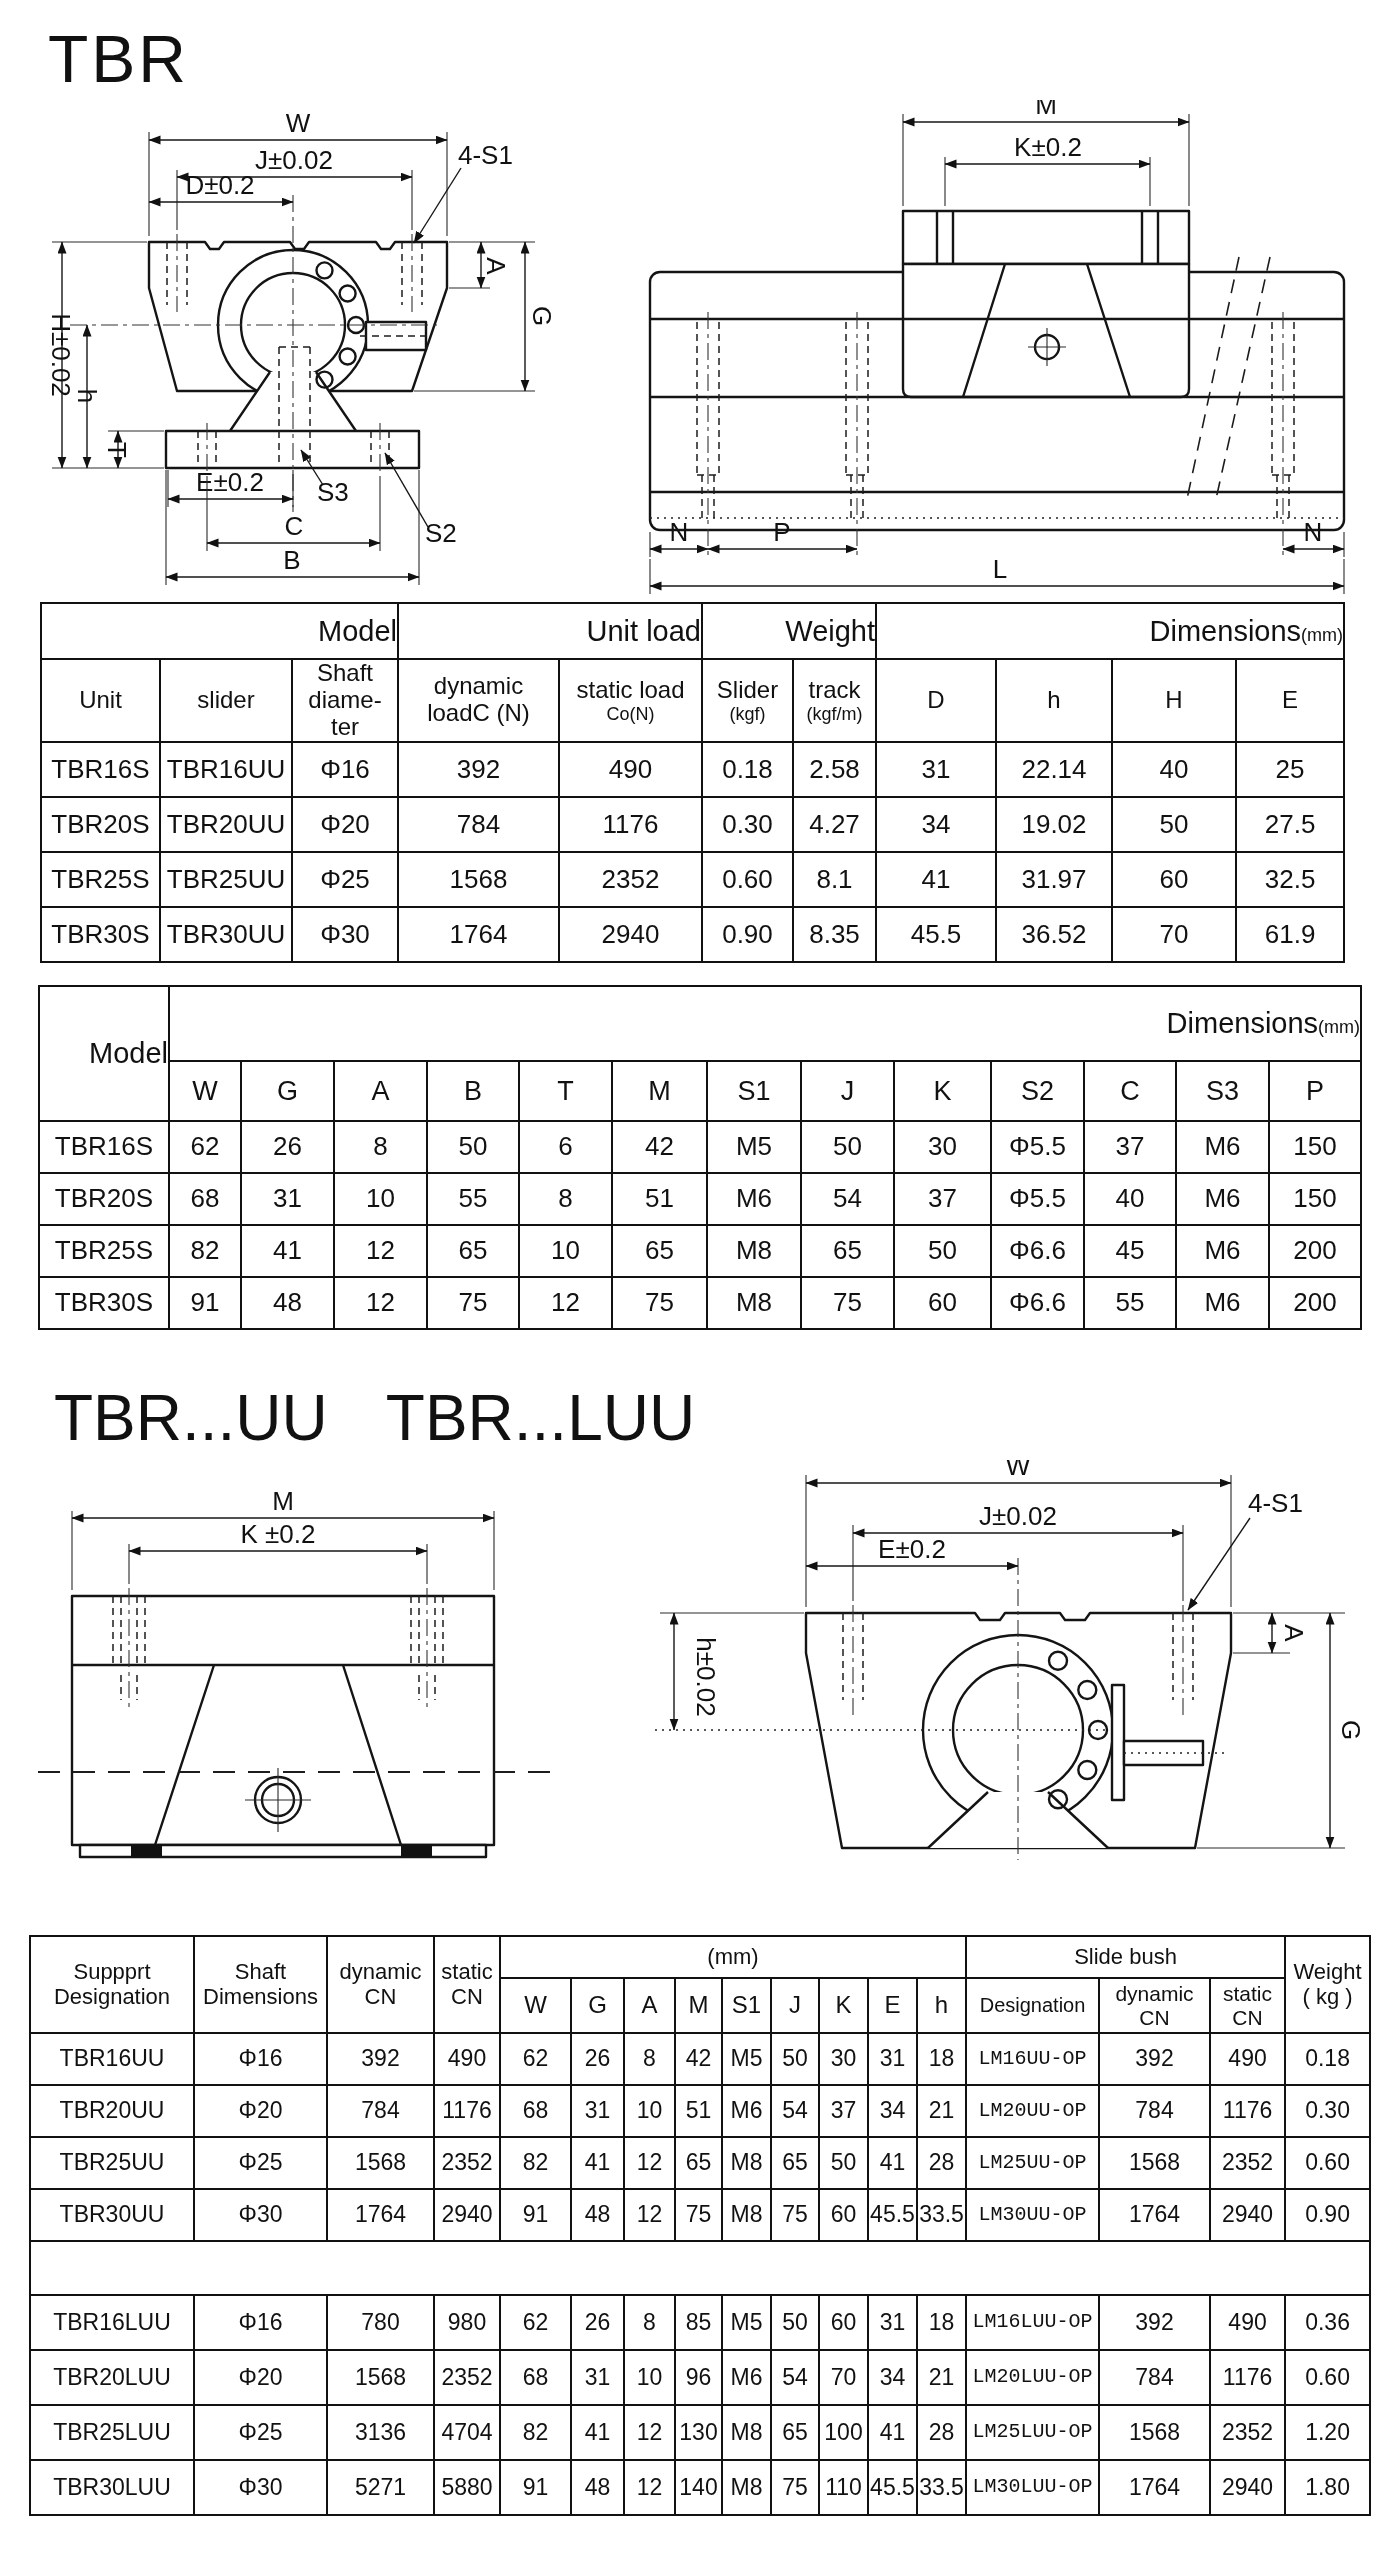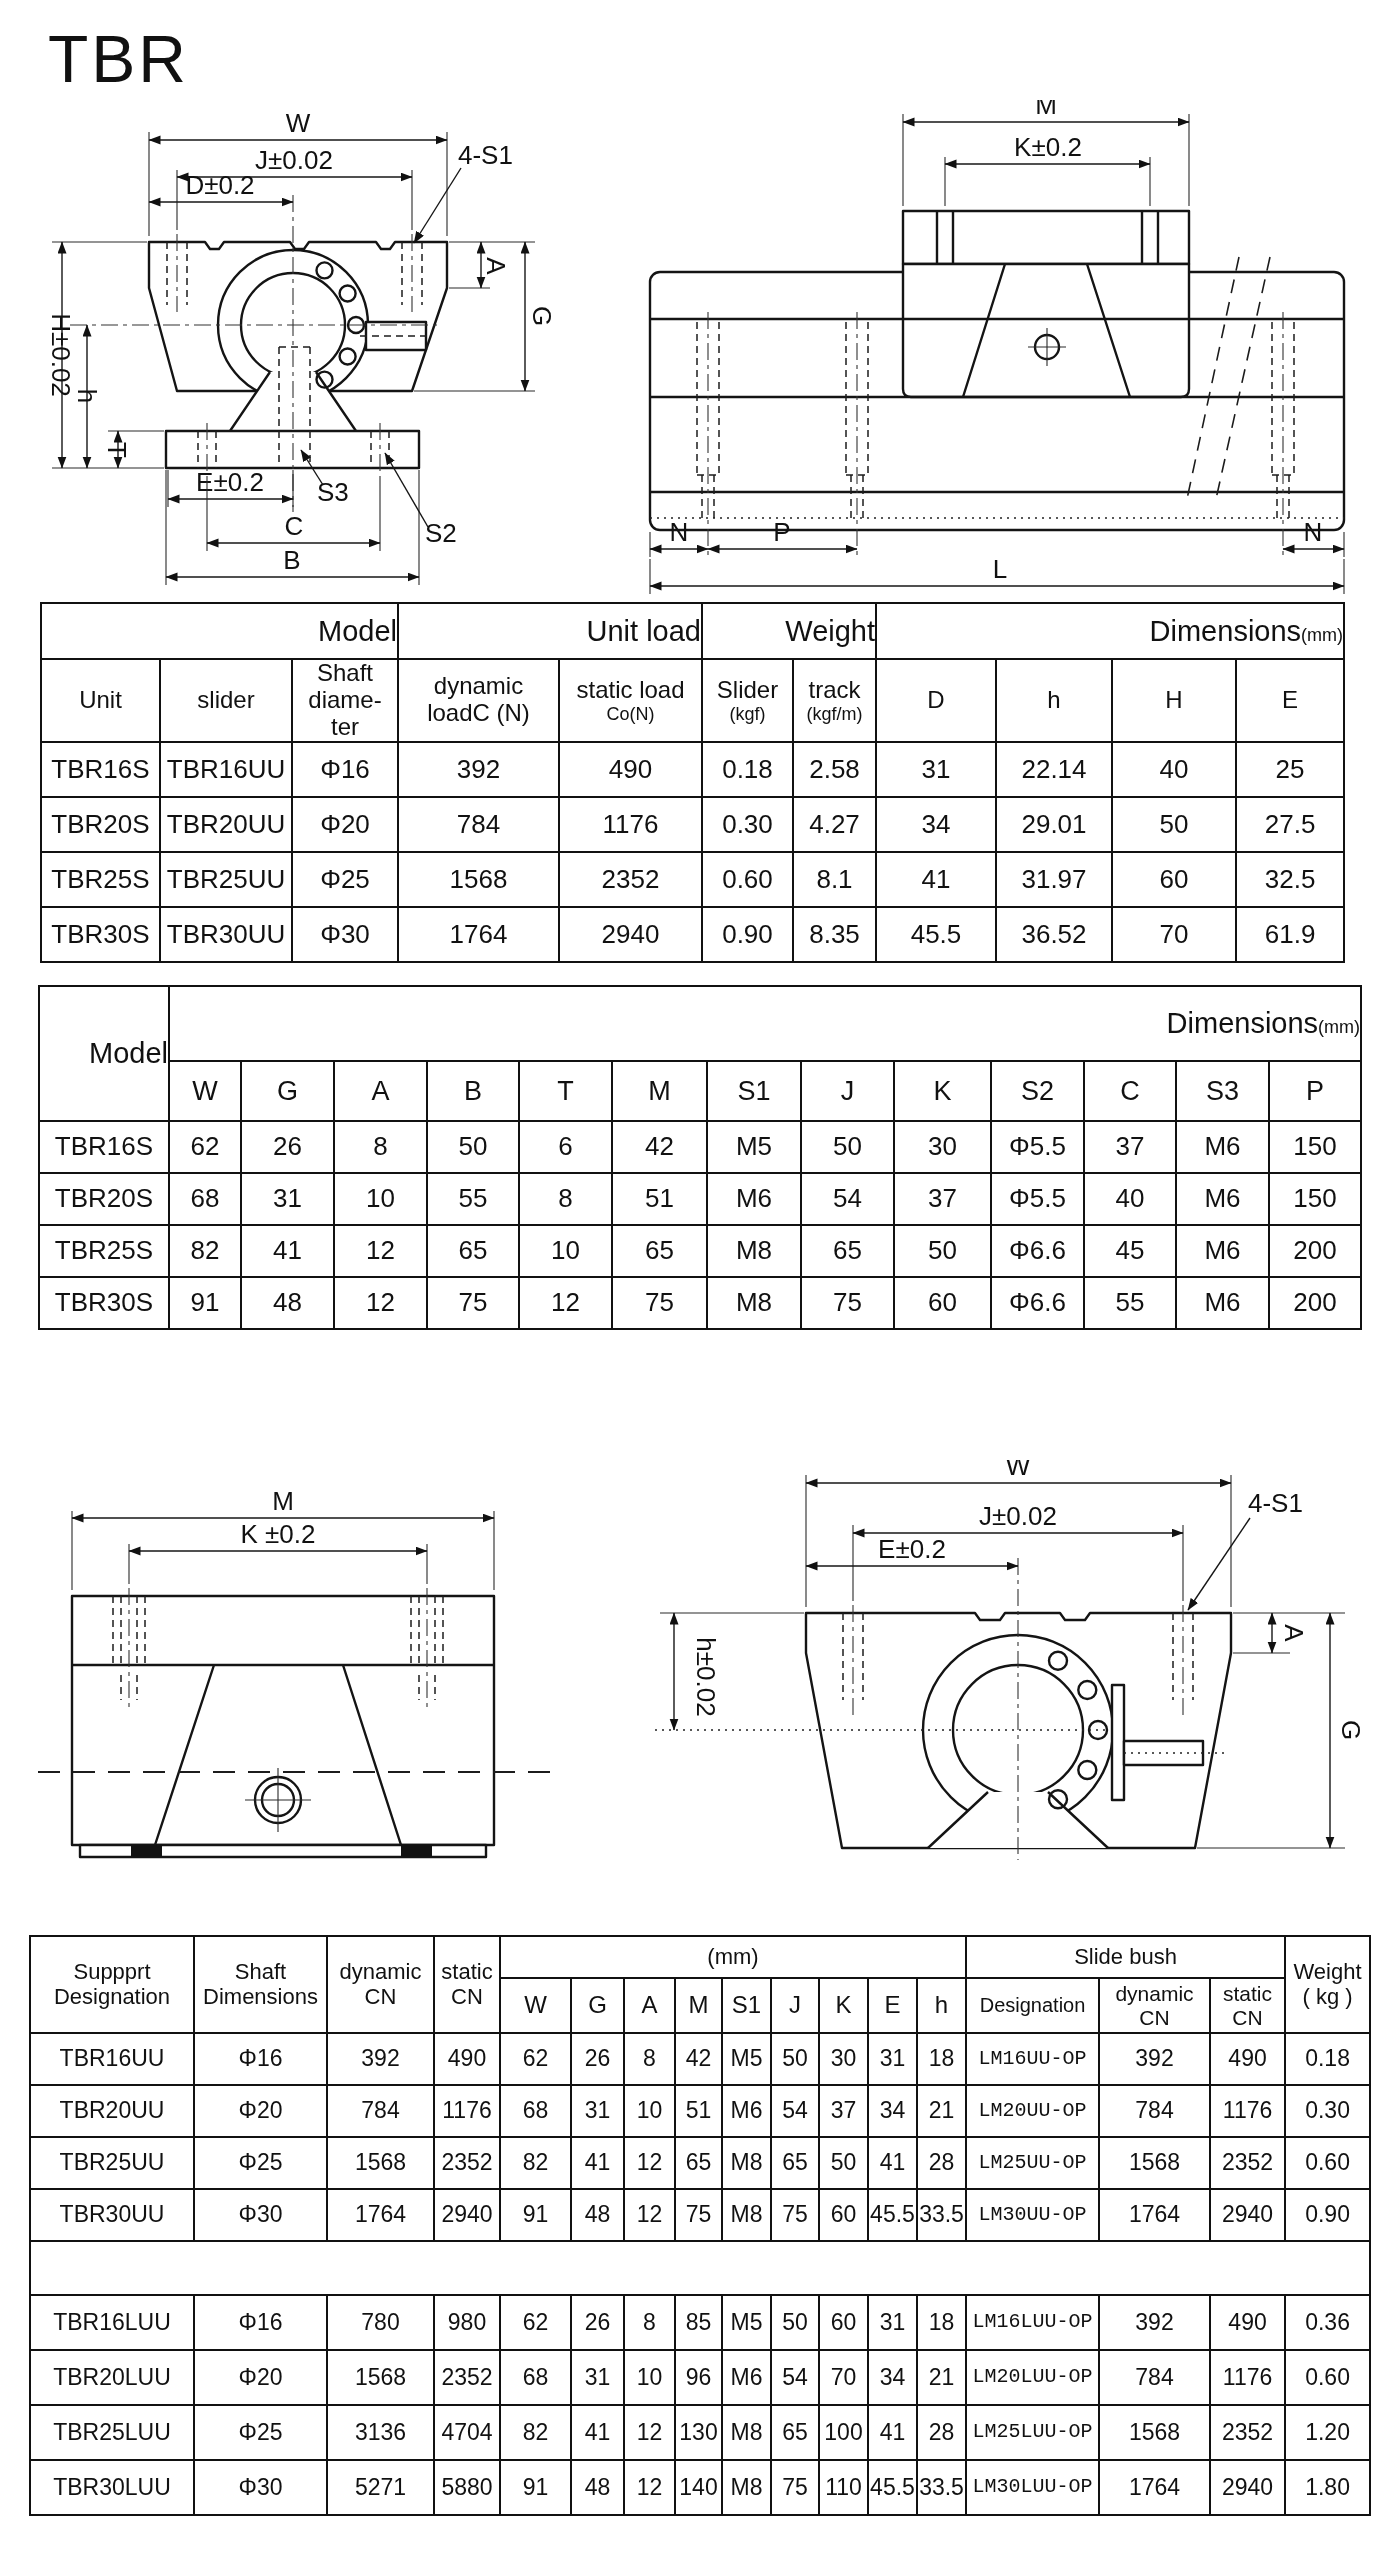--- a/index.html
+++ b/index.html
@@ -223,21 +223,21 @@
         </tr>
     <tr style="height:55px">
           <td>TBR20S</td>
           <td>TBR20UU</td>
           <td>Φ20</td>
           <td>784</td>
           <td>1176</td>
           <td>0.30</td>
           <td>4.27</td>
           <td>34</td>
-          <td>29.01</td>
+          <td>19.02</td>
           <td>50</td>
           <td>27.5</td>
         </tr>
     <tr style="height:55px">
           <td>TBR25S</td>
           <td>TBR25UU</td>
           <td>Φ25</td>
           <td>1568</td>
           <td>2352</td>
           <td>0.60</td>
@@ -360,20 +360,21 @@
           <td>75</td>
           <td>60</td>
           <td>Φ6.6</td>
           <td>55</td>
           <td>M6</td>
           <td>200</td>
         </tr>
   </tbody>
     </table>
 
+  <h2 class="title2"><span>TBR...UU</span><span class="gap"></span><span>TBR...LUU</span></h2>
 
   <svg style="left:30px;top:1480px;" width="540" height="440" viewBox="0 0 540 440">
     <defs>
       <marker id="mC" markerUnits="userSpaceOnUse" markerWidth="13" markerHeight="10" refX="11.5" refY="4.5" orient="auto-start-reverse">
         <path d="M0,0 L12,4.5 L0,9 Z" fill="#111"></path>
       </marker>
     </defs>
     <g>
       <rect class="objf" x="42" y="116" width="422" height="249"></rect>
       <rect class="objf" x="50" y="365" width="406" height="12"></rect>

